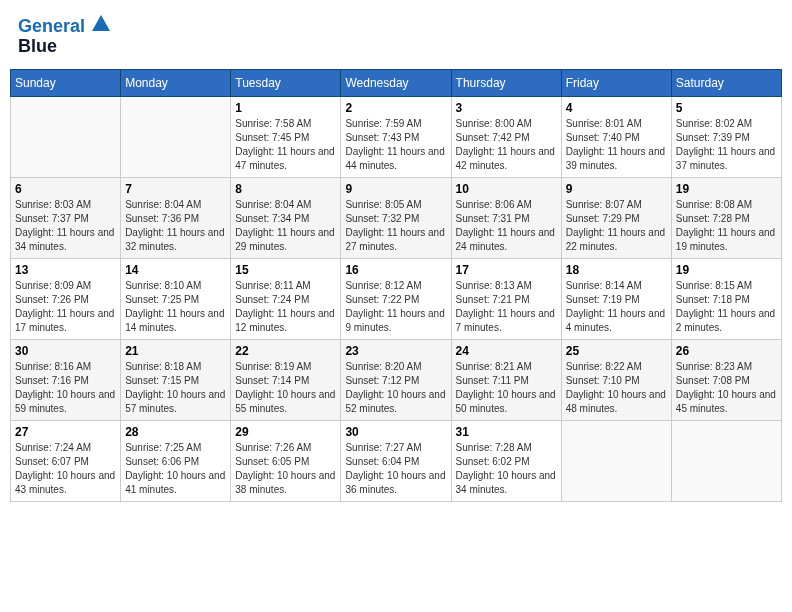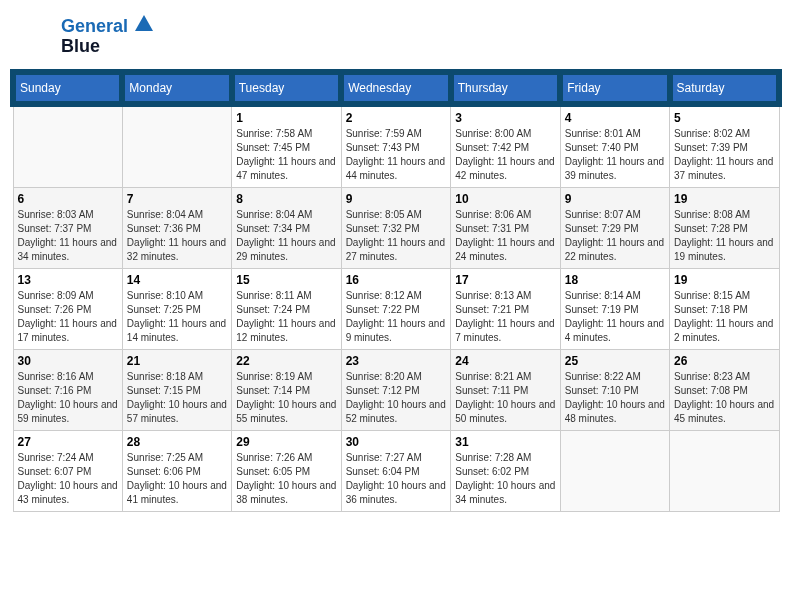--- a/index.html
+++ b/index.html
@@ -13,21 +13,20 @@
     .header-area {
       display: flex;
       justify-content: space-between;
       align-items: flex-start;
       margin-bottom: 8px;
       padding: 4px 8px;
     }
     .logo {
       display: flex;
       align-items: center;
-      margin-left: 43px;
     }
     .logo-text {
       font-size: 18px;
       font-weight: bold;
       color: #333;
       line-height: 1.1;
     }
     .logo-text span {
       color: #1a6ab5;
     }
@@ -53,21 +52,21 @@
       border-collapse: collapse;
       font-size: 10px;
     }
     .calendar th {
       background: #2d6cc0;
       color: #fff;
       padding: 6px 4px;
       text-align: left;
       font-size: 12px;
       font-weight: normal;
-      border: 6px solid #0c4a6e;
+      border: 1px solid #0c4a6e;
     }
     .calendar td {
       border: 1px solid #ccc;
       vertical-align: top;
       padding: 4px;
       width: 110px;
       min-height: 80px;
       background: #fff;
     }
     .calendar td.empty {

